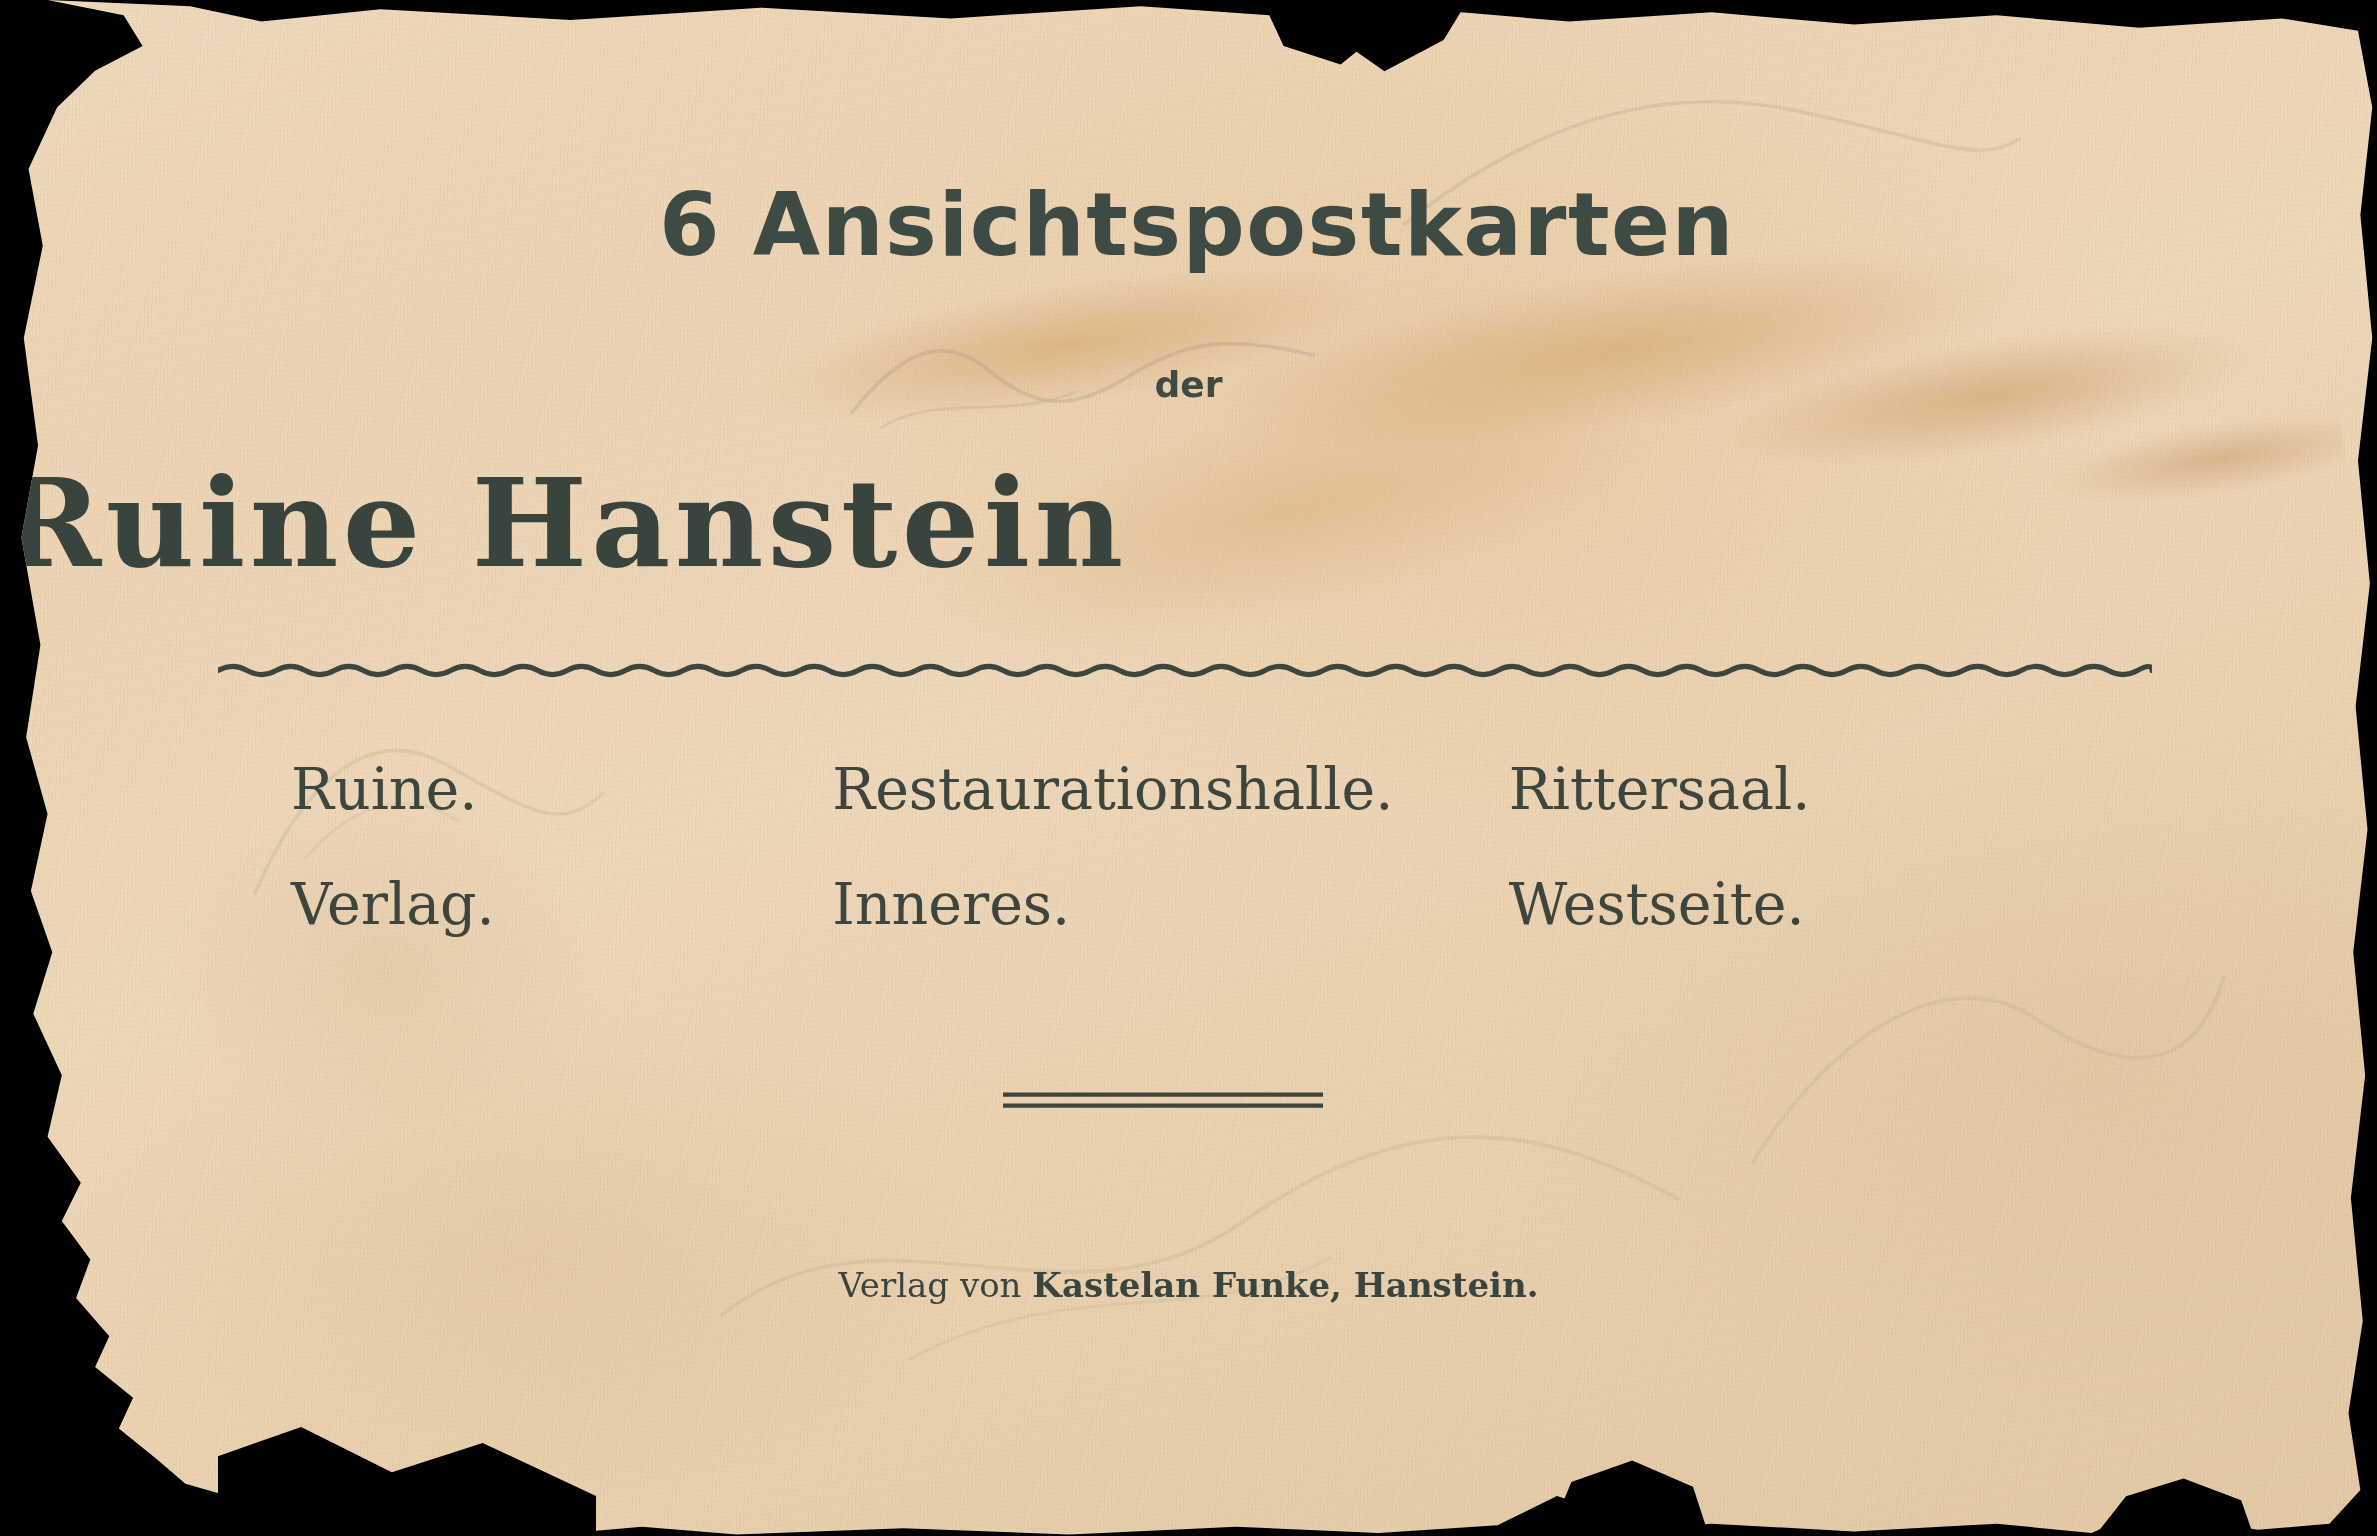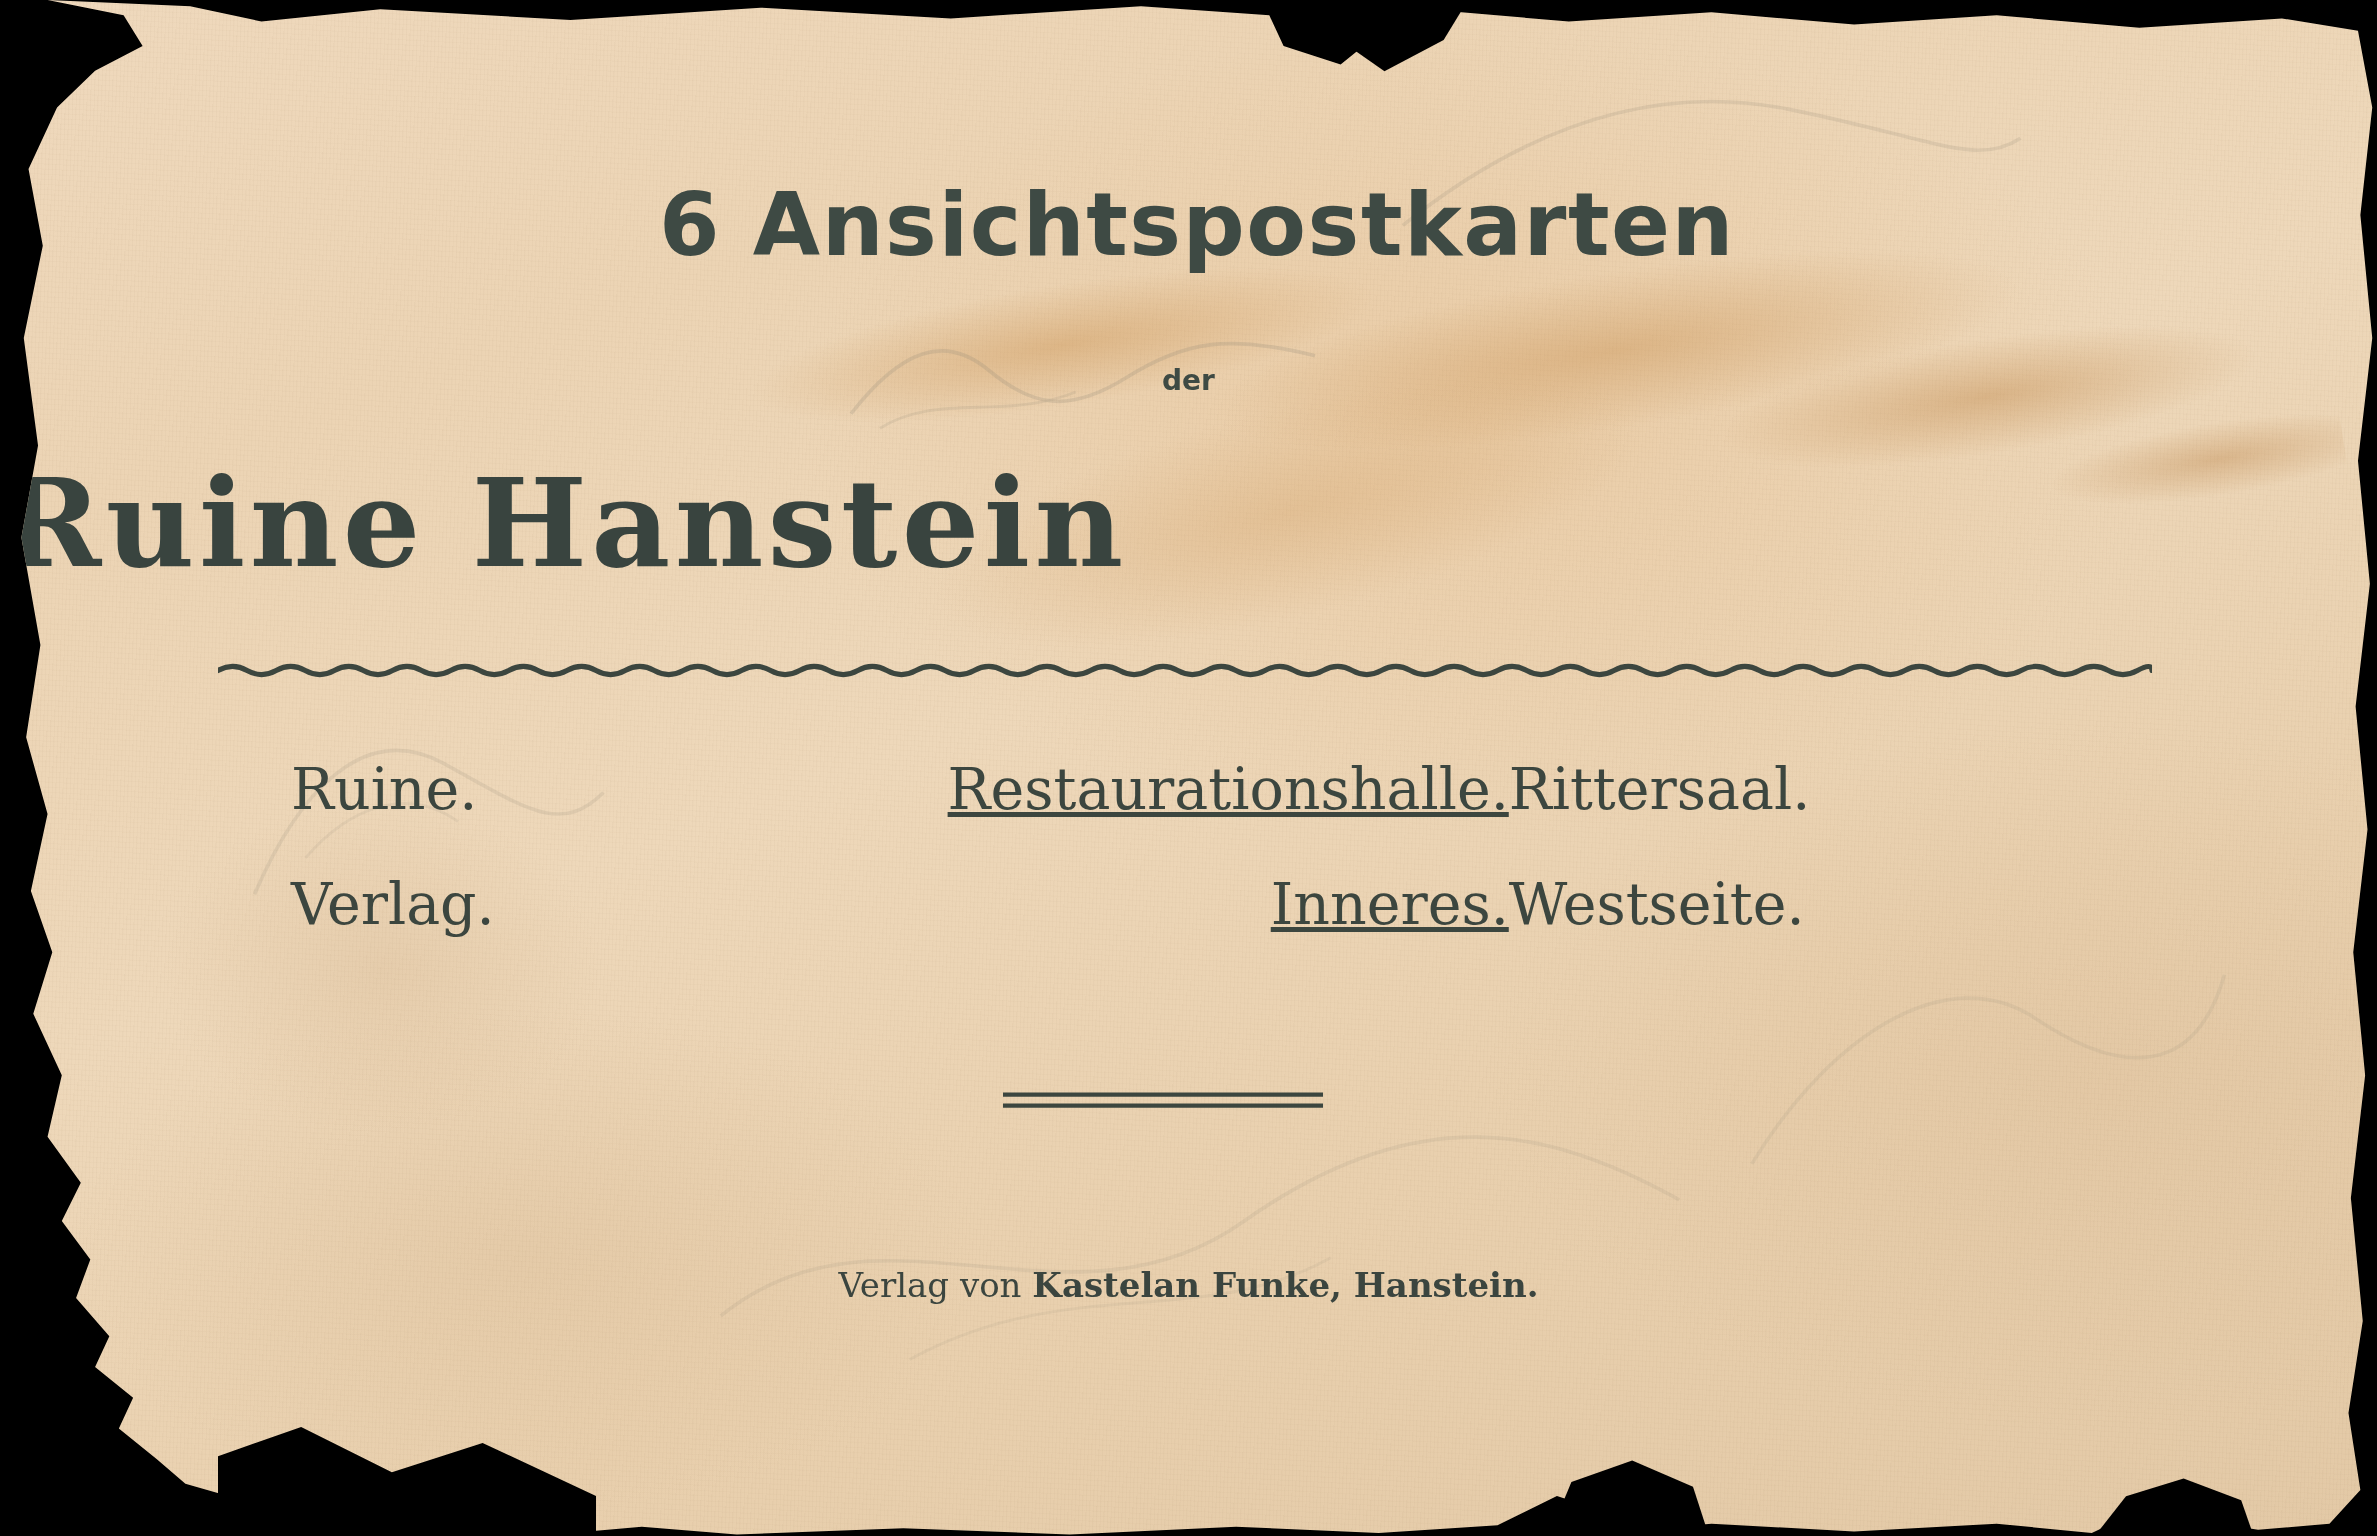--- a/index.html
+++ b/index.html
@@ -115,21 +115,21 @@
     white-space: nowrap;
     padding-left: 17px;
   }
   .line-der {
     position: absolute;
     left: 0; right: 0;
     top: 364px;
     text-align: center;
     font-family: "DejaVu Sans", sans-serif;
     font-weight: 700;
-    font-size: 28px;
+    font-size: 36px;
     color: #3e4a44;
   }
   .line-main-title {
     position: absolute;
     left: 0; right: 0;
     top: 451px;
     font-family: "DejaVu Serif", serif;
     font-weight: 700;
     font-size: 122px;
     letter-spacing: 4.4px;
@@ -153,21 +153,21 @@
     top: 756px;
     width: 1759px;
     display: grid;
     grid-template-columns: 1fr 1.25fr 1fr;
     row-gap: 49px;
     font-family: "DejaVu Serif", serif;
     font-size: 57px;
     color: #3c463f;
   }
   .contents .cell-l { text-align: left; }
-  .contents .cell-c { text-align: right; text-decoration: underline; }
+  .contents .cell-c { text-align: left; }
   .contents .cell-r { text-align: left; }
 
   
   .rule-double {
     position: absolute;
     left: 1003px;
     top: 1091px;
     width: 320px;
     height: 19px;
   }

